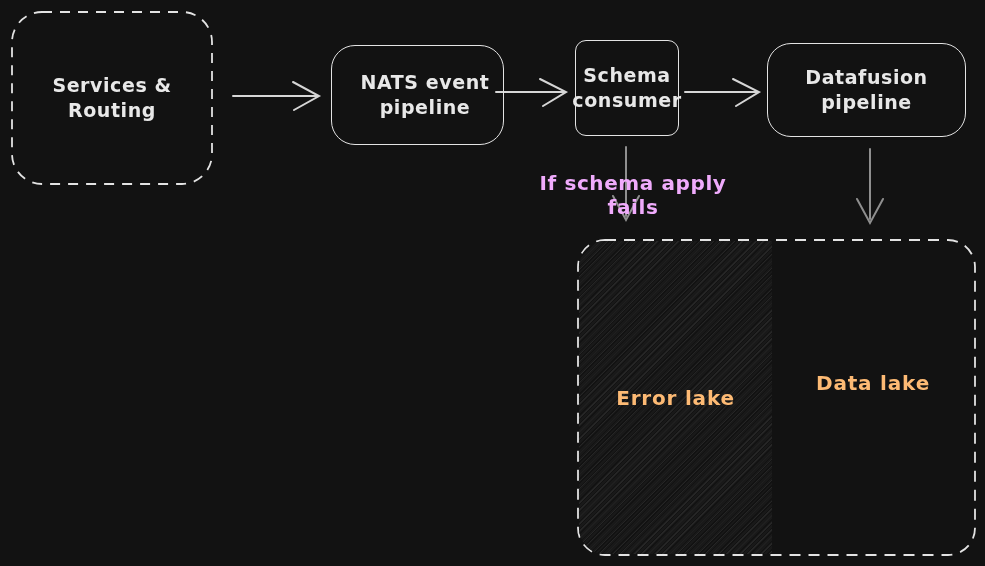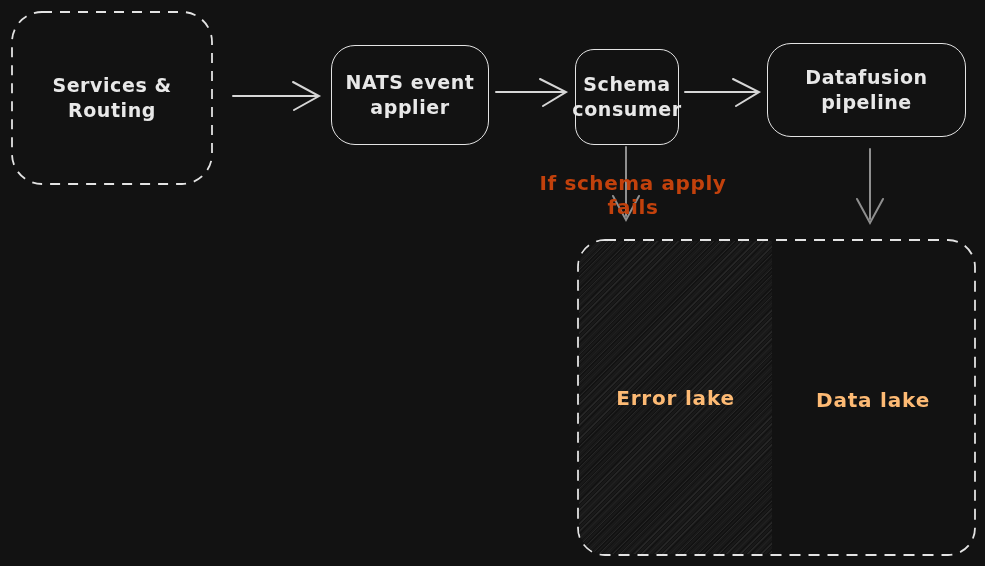--- a/index.html
+++ b/index.html
@@ -55,28 +55,28 @@
     position: absolute;
     z-index: 2;
     display: flex;
     align-items: center;
     justify-content: center;
     color: #fdba74;
     font-size: 20px;
     letter-spacing: 0.04em;
   }
   .lake-label.error { left: 579px; top: 241px; width: 193px; height: 313px; }
-  .lake-label.data  { left: 772px; top: 243px; width: 202px; height: 313px; text-align: right; }
+  .lake-label.data  { left: 772px; top: 226px; width: 202px; height: 313px; text-align: right; }
   .edge-label {
     position: absolute;
     z-index: 3;
     left: 520px; top: 171px;
     width: 226px;
     text-align: center;
-    color: #c2410c;
+    color: #f0abfc;
     font-size: 20px;
     letter-spacing: 0.03em;
   }
 </style>
 </head>
 <body>
 
 <div class="canvas">
 
   <svg class="layer">
@@ -112,28 +112,28 @@
   </svg>
 
   <div class="hatch"></div>
 
   <div class="node font-node" style="left:12px; top:12px; width:200px; height:172px;">
     <span class="lines">
       <span class="line">Services &amp; Routing</span>
     </span>
   </div>
 
-  <div class="node solid-box font-node" style="left:331px; top:45px; width:156px; height:98px;">
+  <div class="node solid-box font-node" style="left:331px; top:45px; width:156px; height:98px;padding-left:15px;">
     <span class="lines">
       <span class="line">NATS event</span>
-      <span class="line">applier</span>
+      <span class="line">pipeline</span>
     </span>
   </div>
 
-  <div class="node solid-box font-node" style="left:575px; top:49px; width:102px; height:94px; border-radius:19px;">
+  <div class="node solid-box font-node" style="left:575px; top:40px; width:102px; height:94px; border-radius:11px;">
     <span class="lines">
       <span class="line">Schema</span>
       <span class="line">consumer</span>
     </span>
   </div>
 
   <div class="node solid-box font-node" style="left:767px; top:43px; width:197px; height:92px;">
     <span class="line">Datafusion pipeline</span>
   </div>
 

